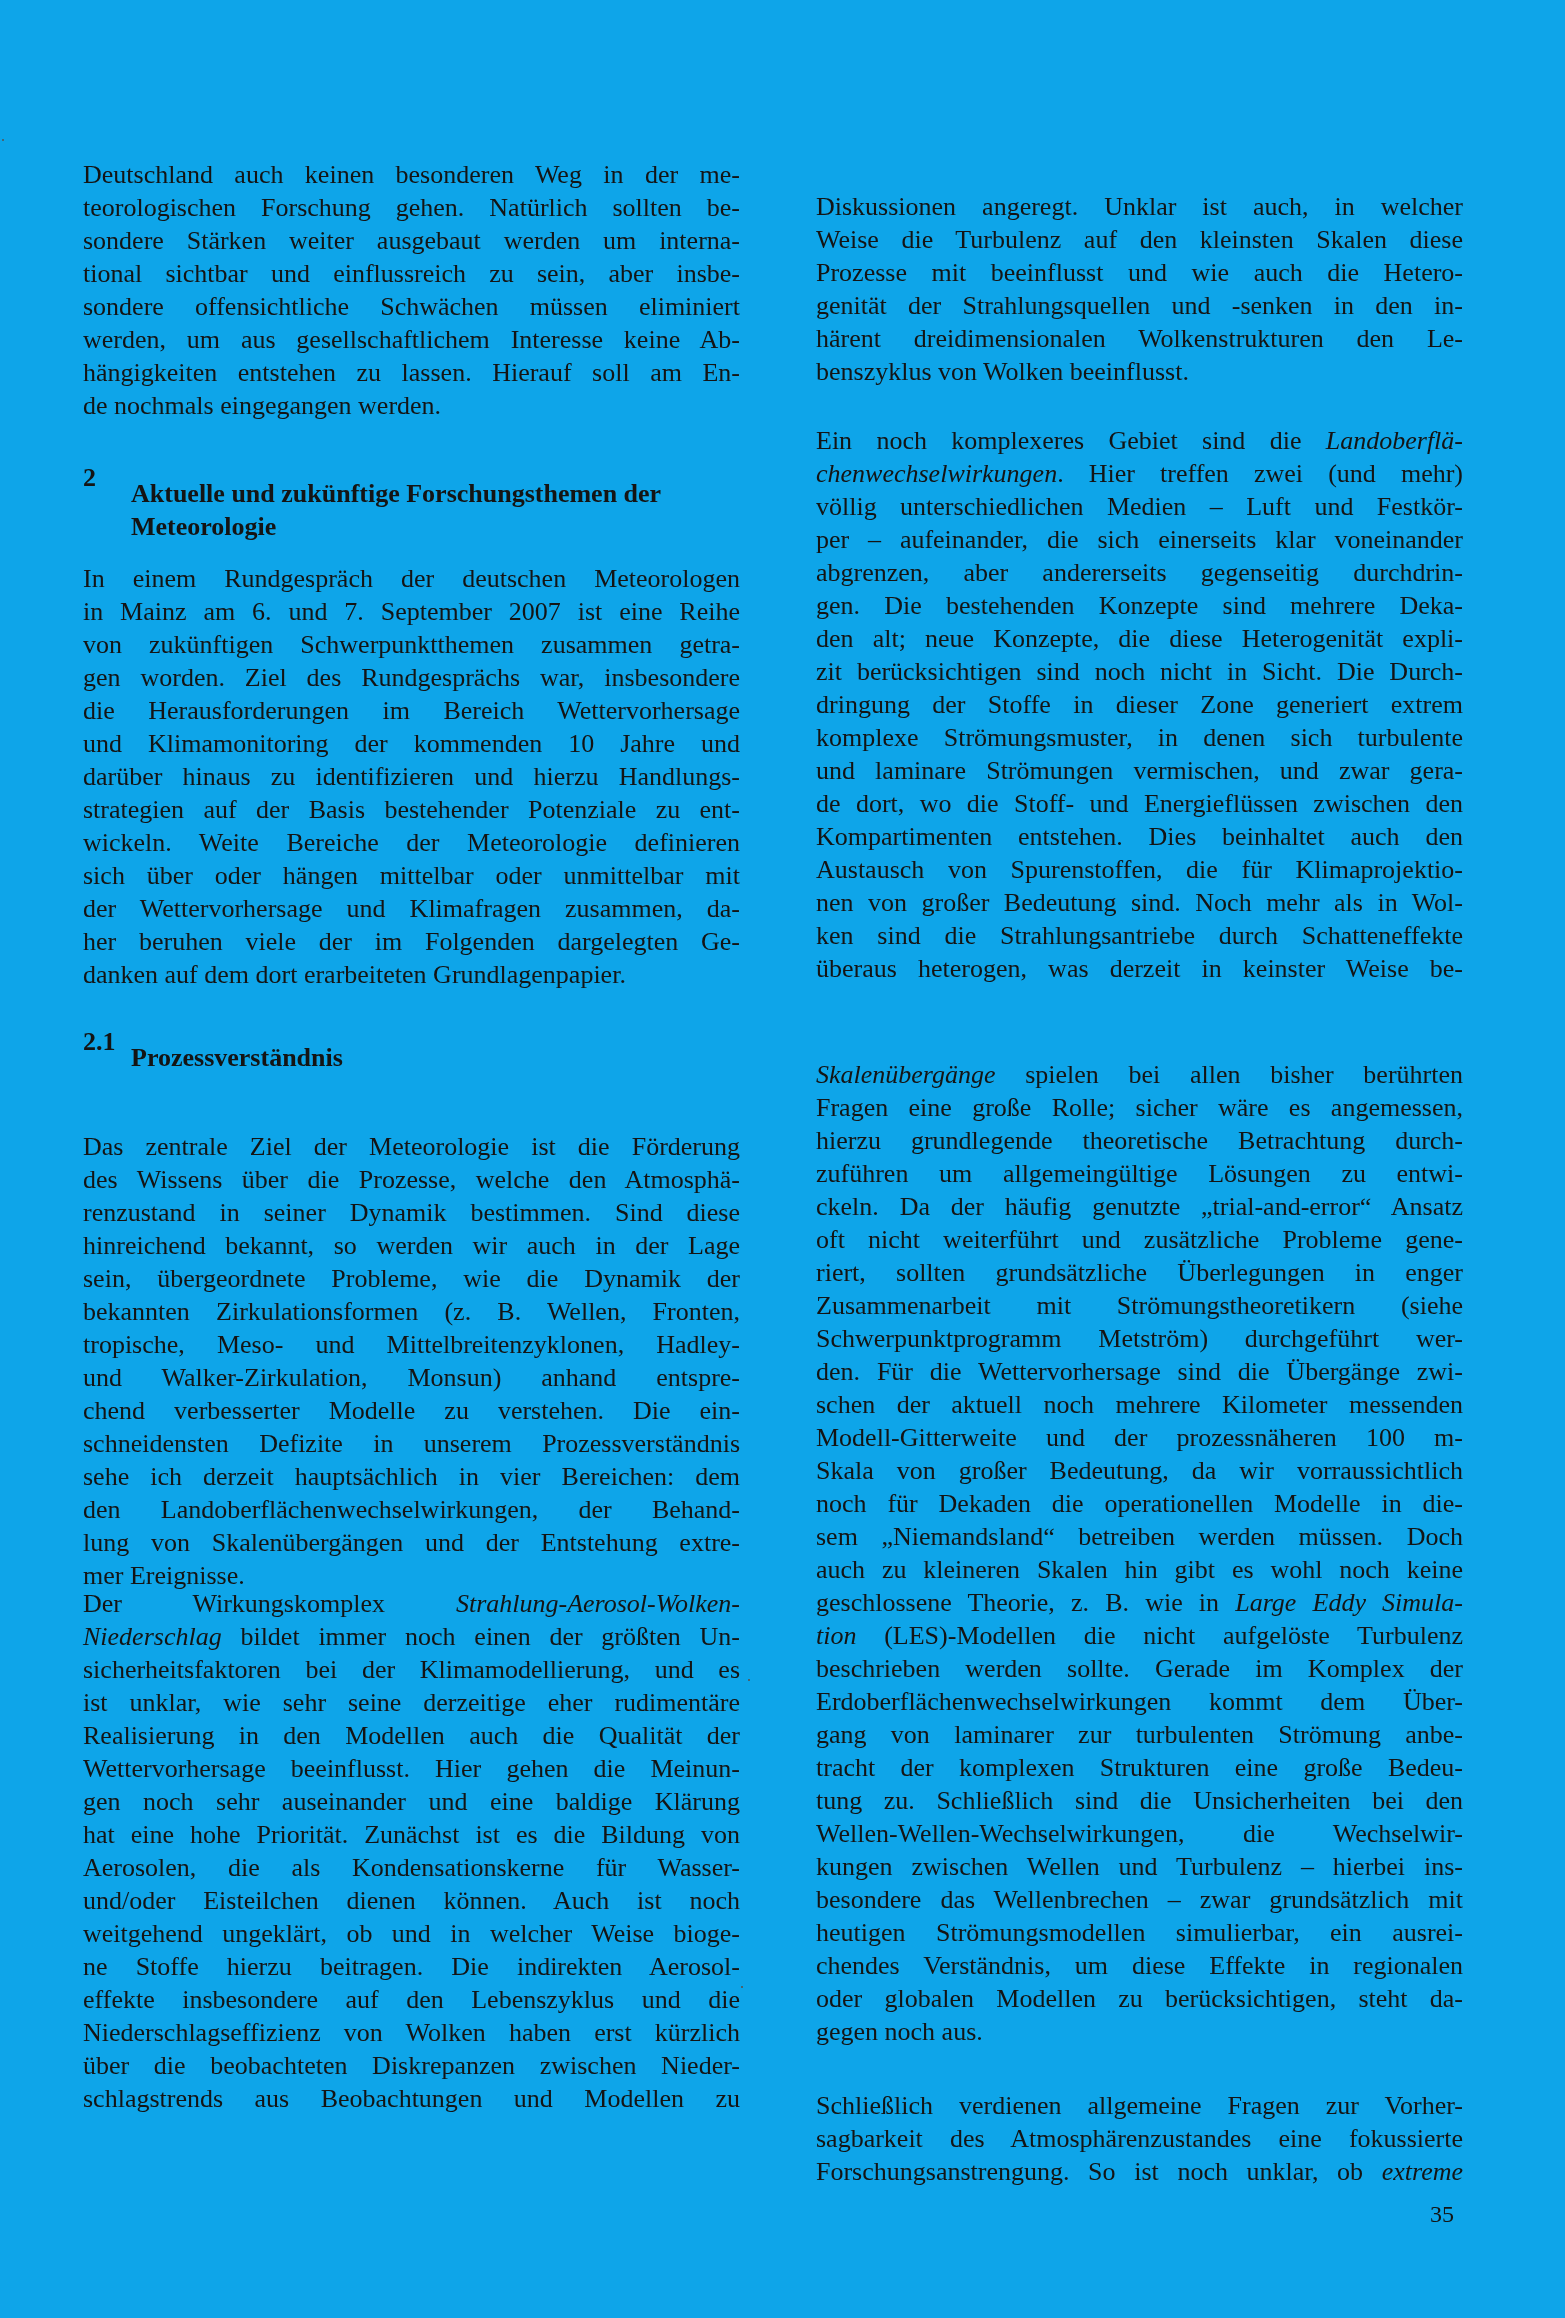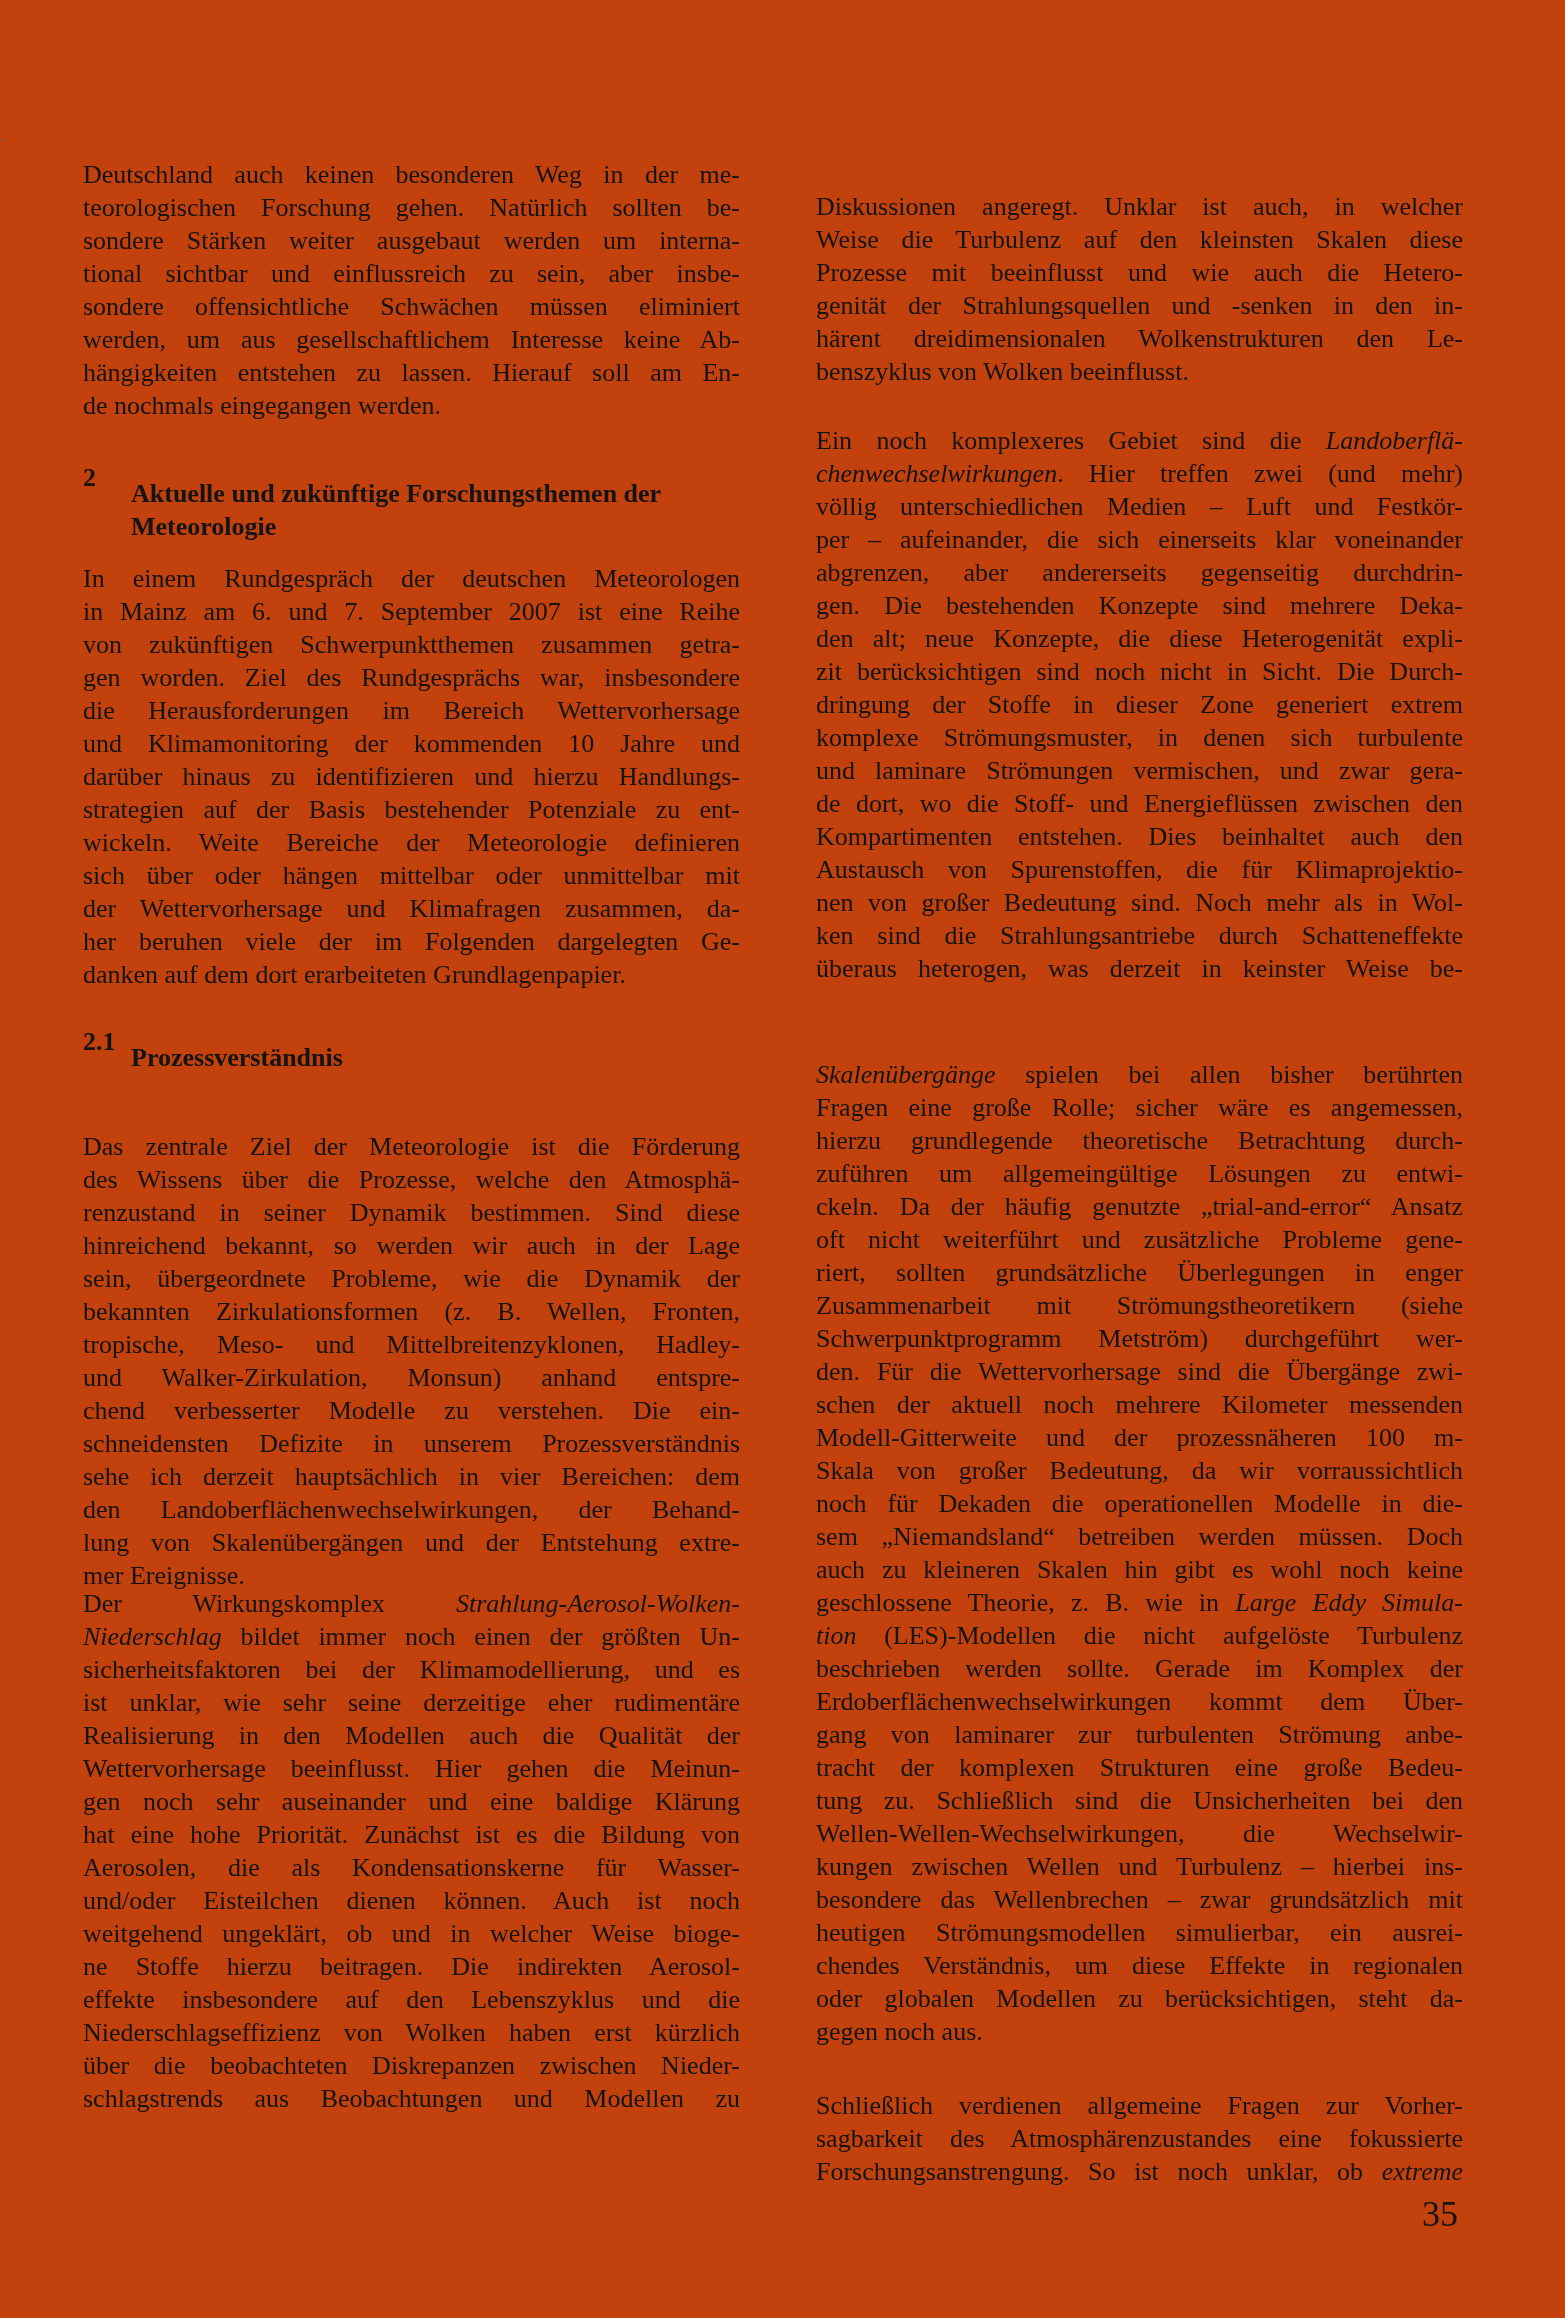--- a/index.html
+++ b/index.html
@@ -1,30 +1,30 @@
 <!DOCTYPE html>
 <html style="font-size:8px"><head>
 <meta charset="utf-8">
 <style>
   html, body { margin: 0; padding: 0; background: #ffffff; }
   body { width: 1565px; height: 2319px; position: relative; overflow: hidden; }
-  .page { position: absolute; left: 0; top: 0; width: 1565px; height: 2319px; background: #c2410c; color: #141414;
+  .page { position: absolute; left: 0; top: 0; width: 1565px; height: 2319px; background: #0ea5e9; color: #141414;
           font-family: "Liberation Serif", "DejaVu Serif", serif; }
   .block { position: absolute; }
   .col-left { left: 83px; width: 657px; }
   .col-right { left: 816px; width: 647px; margin-top: 32px; }
   .para .line { display: block; height: 33px; line-height: 33px; font-size: 26px; white-space: nowrap;
                 text-align: justify; text-align-last: justify; }
   .para .line.last { text-align-last: left; }
   .para .line i { font-style: italic; }
   .heading { font-weight: bold; font-size: 26px; line-height: 33px; }
   .heading .num { position: absolute; left: 0; top: 0; }
   .heading .txt { position: absolute; left: 48px; top: 16px; width: 607px; }
   .heading .txt .hl { display: block; white-space: nowrap; }
-  .pagenum { position: absolute; top: 2198px; left: 1422px; width: 40px; text-align: left; font-size: 36px; line-height: 33px; }
+  .pagenum { position: absolute; top: 2198px; left: 1422px; width: 40px; text-align: center; font-size: 24px; line-height: 33px; }
   .speck { position: absolute; width: 2px; height: 2px; background: #555; border-radius: 50%; }
 </style>
 </head>
 <body>
 
 <div class="page">
 
   <div class="block col-left para" style="top:158px;">
       <span class="line"><span>Deutschland auch keinen besonderen Weg in der me-</span></span>
       <span class="line"><span>teorologischen Forschung gehen. Natürlich sollten be-</span></span>

